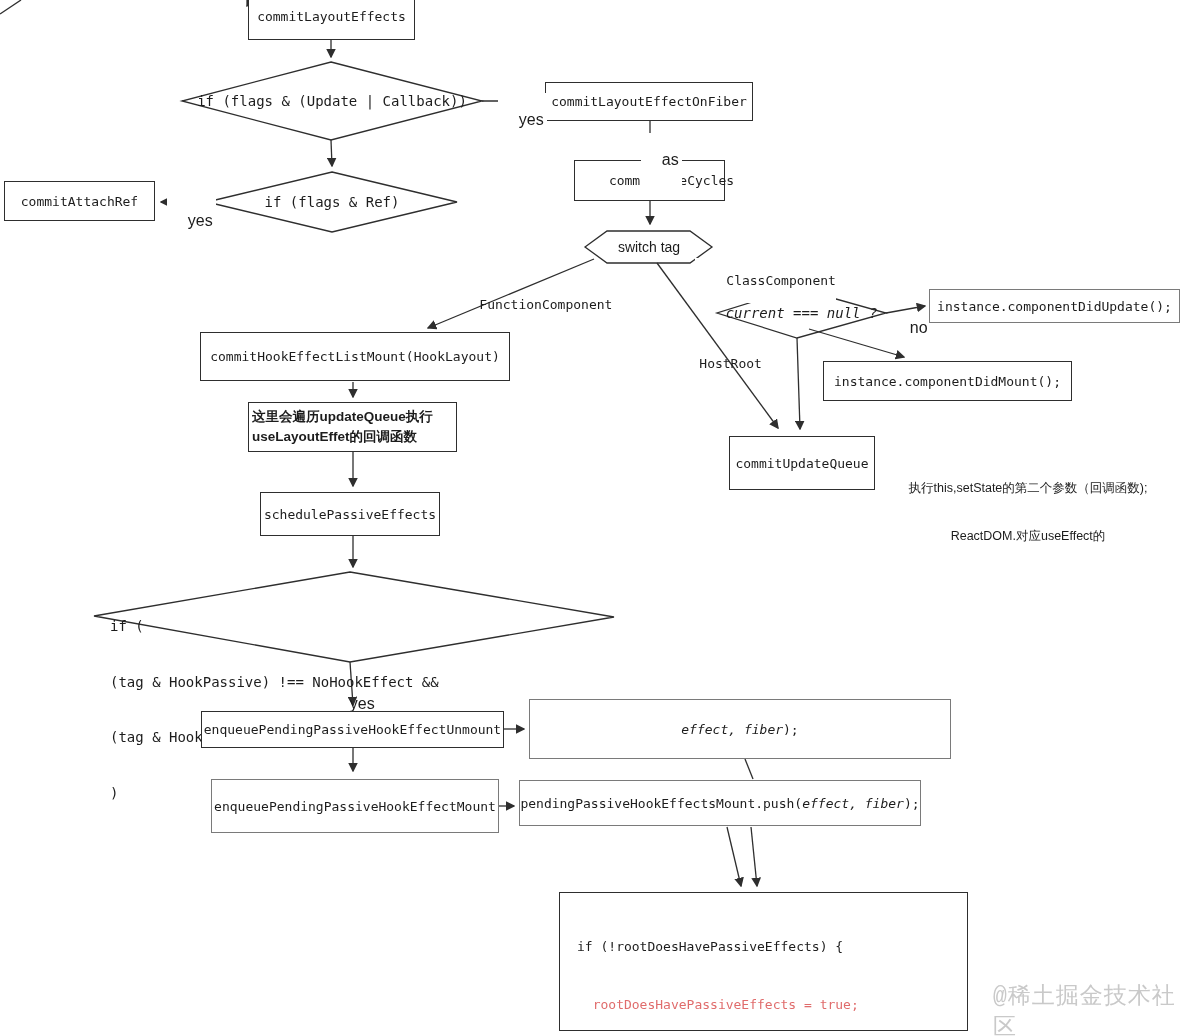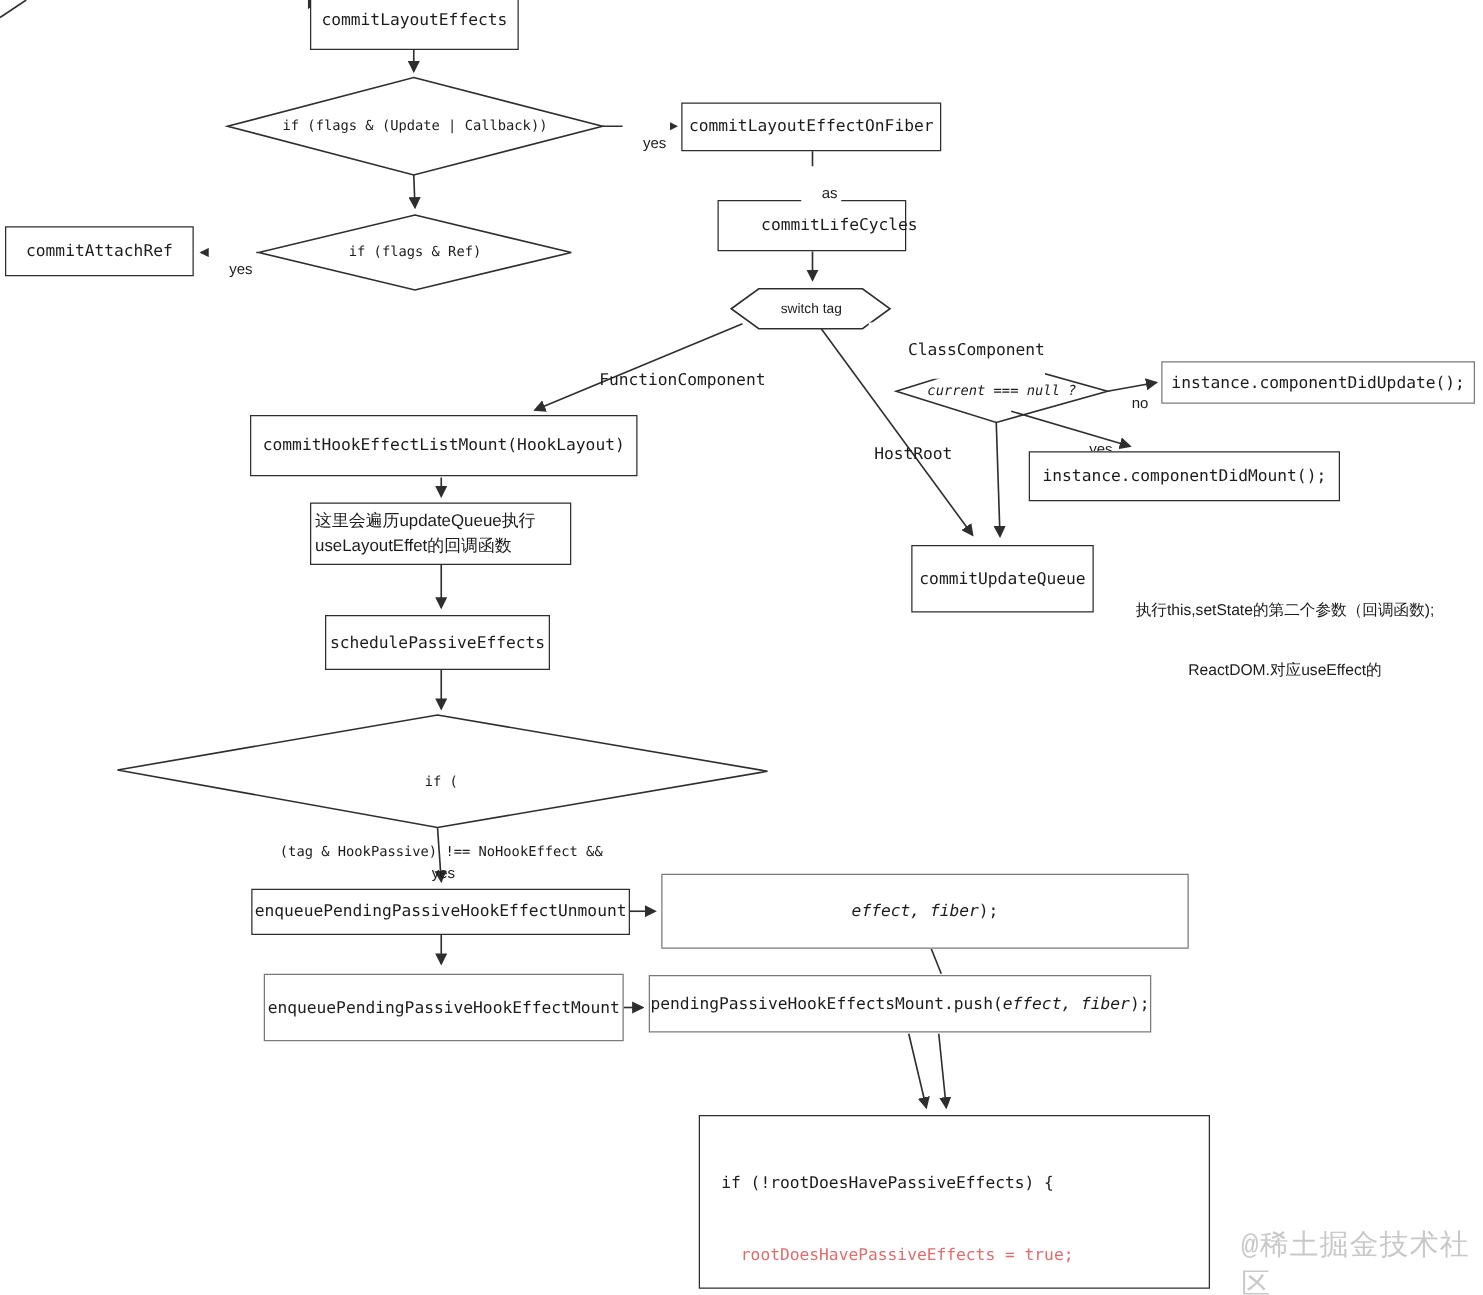--- a/index.html
+++ b/index.html
@@ -5,23 +5,23 @@
   html,body{margin:0;padding:0;background:#ffffff;}
   #canvas{position:relative;width:1186px;height:1036px;background:#ffffff;overflow:hidden;
           font-family:"DejaVu Sans Mono",monospace;color:#1c1c1c;}
   svg.layer{position:absolute;left:0;top:0;z-index:0;}
   .box{position:absolute;z-index:2;background:#ffffff;border:1.4px solid #2e2e2e;
        display:flex;align-items:center;justify-content:center;
        font-size:13px;line-height:17px;white-space:pre;box-sizing:border-box;}
   .gray{border-color:#7a7a7a;}
   .txt{position:absolute;z-index:1;font-size:13px;white-space:pre;}
   .ctr{display:flex;align-items:center;justify-content:center;text-align:center;}
-  .sans{font-family:"Liberation Sans","DejaVu Sans",sans-serif;font-size:12px;}
+  .sans{font-family:"Liberation Sans","DejaVu Sans",sans-serif;font-size:16px;}
   .wbg{background:#ffffff;z-index:3;padding:0 3px;}
-  .dmt{position:absolute;z-index:1;text-align:center;font-size:11px;line-height:18.5px;white-space:pre;}
+  .dmt{position:absolute;z-index:1;text-align:left;font-size:14px;line-height:18.5px;white-space:pre;}
   .note{position:absolute;z-index:2;font-family:"Liberation Sans","DejaVu Sans",sans-serif;
         font-size:12.5px;line-height:16px;text-align:center;white-space:pre;}
   .cjk{font-family:"Liberation Sans","DejaVu Sans",sans-serif;}
   .codebox{position:absolute;z-index:2;background:#fff;border:1.4px solid #2e2e2e;
            box-sizing:border-box;font-size:13px;line-height:19.4px;white-space:pre;
            padding:5px 0 0 17px;}
   .code-red{color:#e06c6c;}
   .it{font-style:italic;}
   .watermark{position:absolute;z-index:4;color:#c9c9c9;
              font-family:Liberation Mono, monospace;
@@ -110,21 +110,21 @@
   </div>
 
   <div class="dmt ctr sans" style="left:597px;top:239px;width:104px;height:16px;">
     <span>switch tag</span>
   </div>
 
   <div class="box" style="left:200px;top:332px;width:310px;height:49px;">
     <span>commitHookEffectListMount(HookLayout)</span>
   </div>
 
-  <div class="box cjk" style="left:248px;top:402px;width:209px;height:50px;font-size:13.5px;line-height:20px;flex-direction:column;align-items:flex-start;padding-left:3px;">
+  <div class="box cjk" style="left:248px;top:402px;width:209px;height:50px;font-size:13.5px;line-height:20px;flex-direction:column;align-items:flex-start;padding-left:3px;font-weight:bold;">
     <span>这里会遍历updateQueue执行</span>
     <span>useLayoutEffet的回调函数</span>
   </div>
 
   <div class="box" style="left:260px;top:492px;width:180px;height:44px;">
     <span>schedulePassiveEffects</span>
   </div>
 
   <div class="dmt" style="left:110px;top:580px;width:486px;">
     <div>if (</div>

